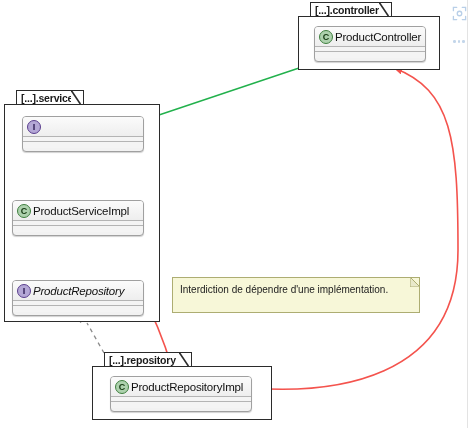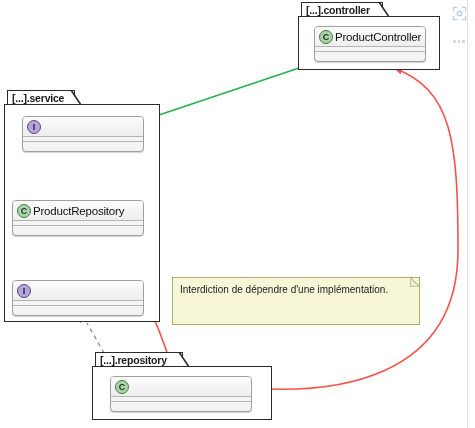--- a/index.html
+++ b/index.html
@@ -24,21 +24,21 @@
     width: 475px;
     height: 428px;
   }
 
   
   .package {
     position: absolute;
   }
   .pkg-tab {
     position: absolute;
-    left: 3px;
+    left: 12px;
     top: 0;
     height: 15px;
     box-sizing: border-box;
     border: 1.5px solid #2b2b2b;
     border-bottom: none;
     background: #ffffff;
     display: flex;
     align-items: center;
     padding-left: 4px;
     font-size: 10.5px;
@@ -248,53 +248,55 @@
       <div class="cb-title">
         <span class="ster ster-i">I</span>
       </div>
       <div class="cb-comp"></div>
       <div class="cb-comp last"></div>
     </div>
 
     <div class="classbox" style="left:8px; top:110px; width:132px; height:36px;">
       <div class="cb-title">
         <span class="ster ster-c">C</span>
-        <span class="cb-name">ProductRepository</span>
+        <span class="cb-name">ProductServiceImpl</span>
       </div>
       <div class="cb-comp"></div>
       <div class="cb-comp last"></div>
     </div>
 
     <div class="classbox" style="left:8px; top:190px; width:132px; height:36px;">
       <div class="cb-title">
         <span class="ster ster-i">I</span>
+        <span class="cb-name italic">ProductRepository</span>
       </div>
       <div class="cb-comp"></div>
       <div class="cb-comp last"></div>
     </div>
   </div>
 
   <div class="package" style="left:92px; top:352px; width:180px; height:68px;">
     <div class="pkg-tab" style="width:88px;">[...].repository</div>
     <svg class="pkg-tab-slant" style="left:87px;" viewBox="0 0 10 15">
       <path d="M0,0 L10,15 L0,15 z" fill="#ffffff" stroke="none"></path>
       <path d="M0,0 L10,15" stroke="#2b2b2b" stroke-width="1.6" fill="none"></path>
     </svg>
     <div class="pkg-body" style="top:14px; width:180px; height:54px;"></div>
 
     <div class="classbox" style="left:18px; top:24px; width:142px; height:36px;">
       <div class="cb-title">
         <span class="ster ster-c">C</span>
-      </div>
-      <div class="cb-comp"></div>
-      <div class="cb-comp last"></div>
-    </div>
-  </div>
-
-  <div class="note" style="left:172px; top:277px; width:248px; height:48px;">
+        <span class="cb-name">ProductRepositoryImpl</span>
+      </div>
+      <div class="cb-comp"></div>
+      <div class="cb-comp last"></div>
+    </div>
+  </div>
+
+  <div class="note" style="left:172px; top:277px; width:248px; height:36px;">
     <svg class="note-fold" viewBox="0 0 10 10">
       <path d="M0,0 L10,10 L0,10 z" fill="#e9e9cb" stroke="none"></path>
       <path d="M0,0 L10,10" stroke="#adad72" stroke-width="1" fill="none"></path>
       <path d="M0,0 L0,10 L10,10" stroke="#adad72" stroke-width="1" fill="none"></path>
     </svg>
     <div>Interdiction de dépendre d'une implémentation.</div>
   </div>
 
   <div class="tool-icon" style="left:452px; top:6px;">
     <svg width="15" height="15" viewBox="0 0 16 16">

